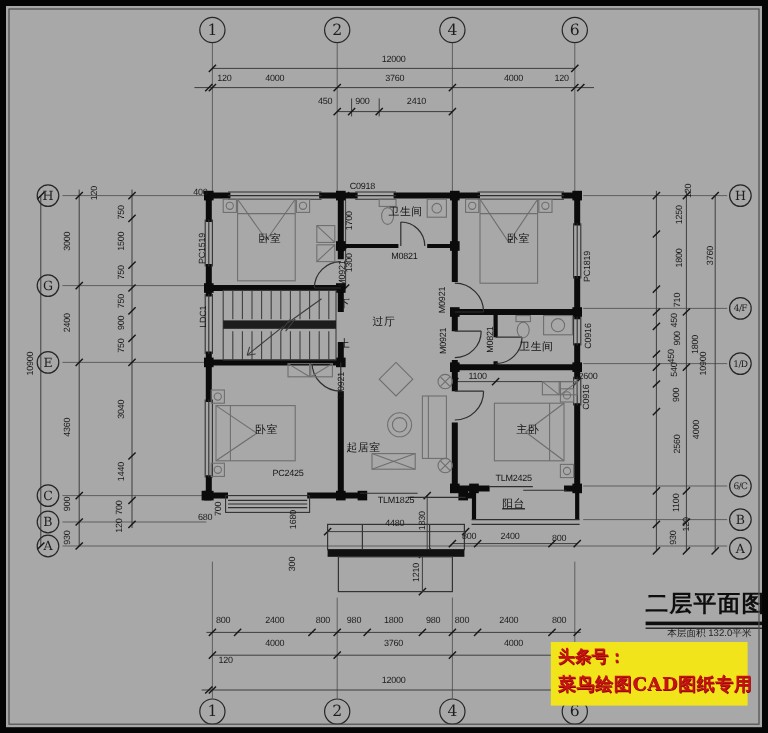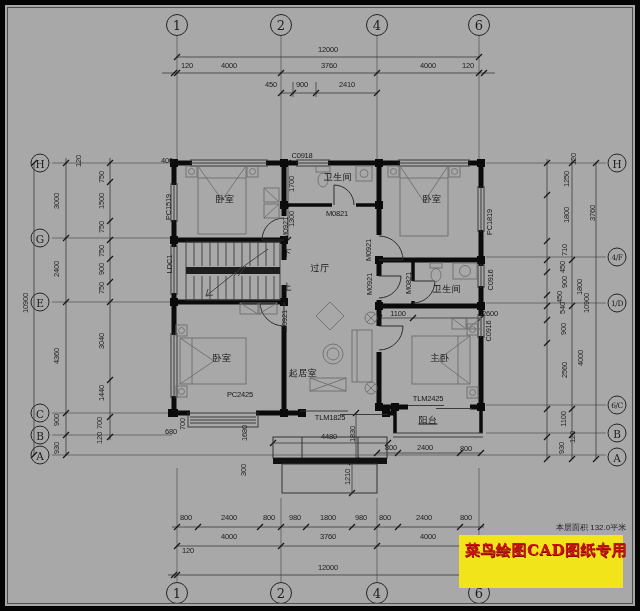--- a/index.html
+++ b/index.html
@@ -479,21 +479,27 @@
       <div class="bubble small" style="left: 40px; top: 435px;">B</div>
       <div class="bubble small" style="left: 40px; top: 455px;">A</div>
       <div class="bubble small" style="left: 617px; top: 163px;">H</div>
       <div class="bubble small frac" style="left: 617px; top: 257px;">4/F</div>
       <div class="bubble small frac" style="left: 617px; top: 303px;">1/D</div>
       <div class="bubble small frac" style="left: 617px; top: 405px;">6/C</div>
       <div class="bubble small" style="left: 617px; top: 433px;">B</div>
       <div class="bubble small" style="left: 617px; top: 457px;">A</div>
     </div>
 
+  <div id="titleblock">
+    <div id="plan-title">二层平面图</div>
+    <div class="title-rule1"></div>
+    <div class="title-rule2"></div>
+  </div>
   <div id="area-note">本层面积 132.0平米</div>
 
   <div id="watermark">
+    <div id="wm-line1">头条号：</div>
     <div id="wm-line2">菜鸟绘图CAD图纸专用</div>
   </div>
 
   <div id="frame-inner"></div>
   <div id="frame-outer"></div>
 </div>
 
 </body></html>

